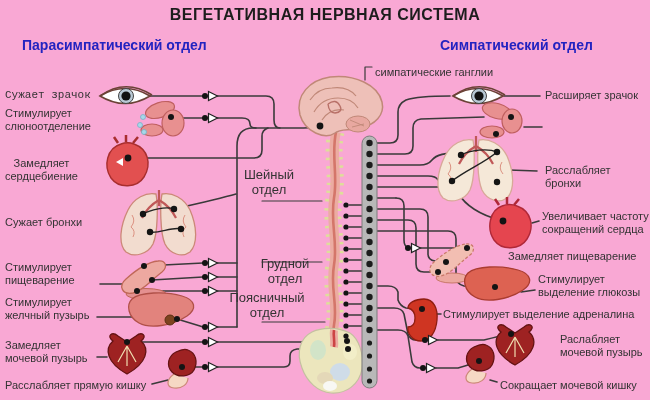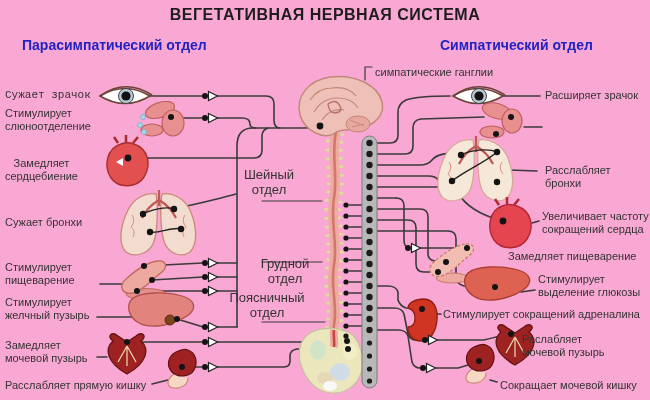--- a/index.html
+++ b/index.html
@@ -335,18 +335,18 @@
   <div class="lbl" style="left:5px;top:379px;">Расслабляет прямую кишку</div>
 
   <div class="lbl r" style="left:545px;top:89px;">Расширяет зрачок</div>
   <div class="lbl r" style="left:545px;top:164px;">Расслабляет
 бронхи</div>
   <div class="lbl r" style="left:542px;top:210px;">Увеличивает частоту
 сокращений сердца</div>
   <div class="lbl r" style="left:508px;top:250px;">Замедляет пищеварение</div>
   <div class="lbl r" style="left:538px;top:273px;">Стимулирует
 выделение глюкозы</div>
-  <div class="lbl r" style="left:443px;top:308px;">Стимулирует сокращений адреналина</div>
-  <div class="lbl r" style="left:522px;top:333px;">Раслабляет
+  <div class="lbl r" style="left:443px;top:308px;">Стимулирует выделение адреналина</div>
+  <div class="lbl r" style="left:560px;top:333px;">Раслабляет
 мочевой пузырь</div>
   <div class="lbl r" style="left:500px;top:379px;">Сокращает мочевой кишку</div>
 
 </div>
 
 </body></html>

